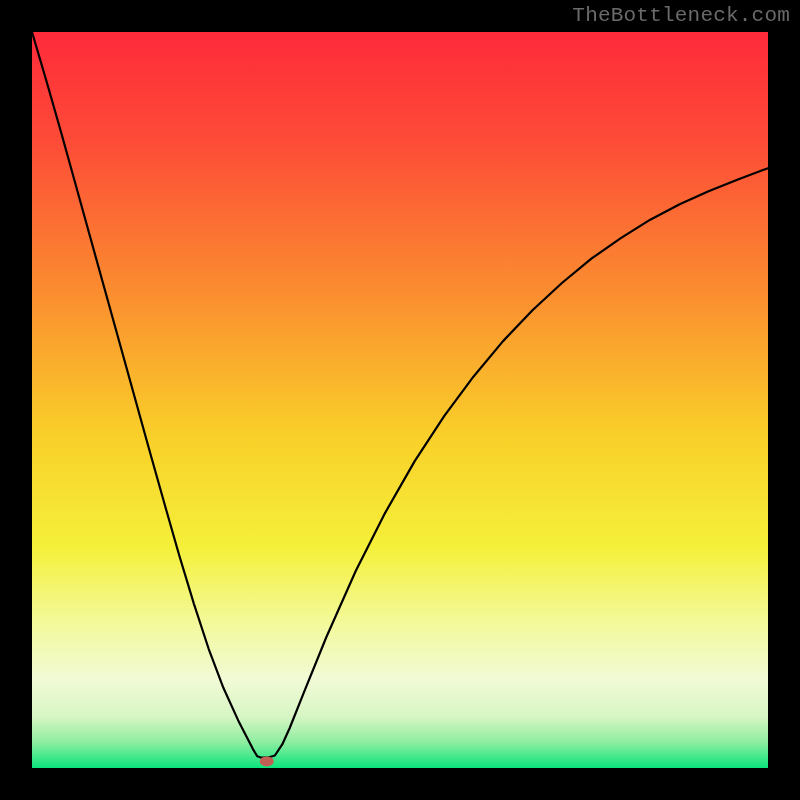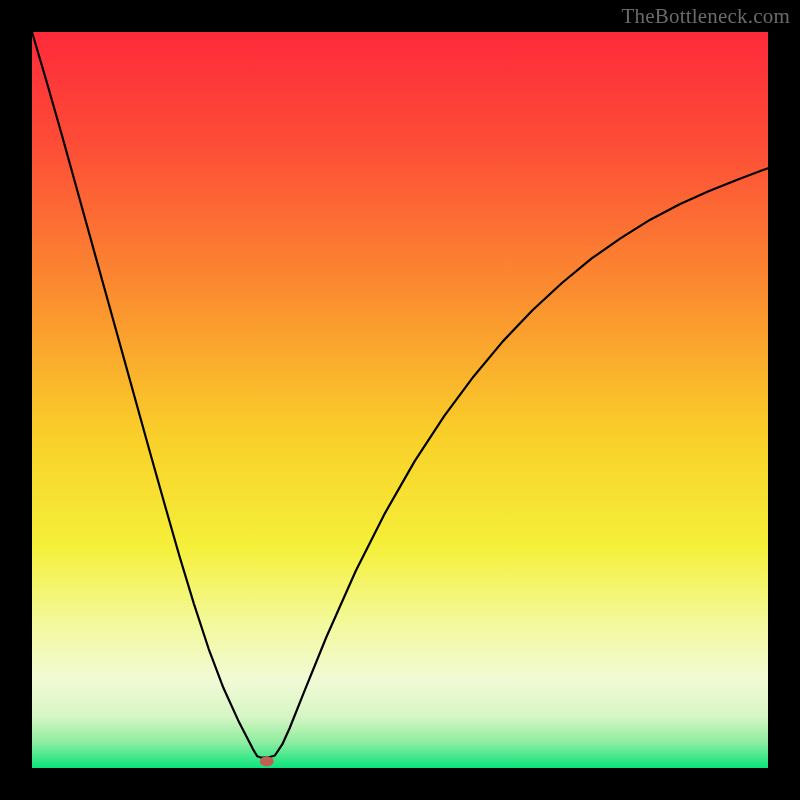--- a/index.html
+++ b/index.html
@@ -19,21 +19,21 @@
   }
   .watermark {
     position: absolute;
     top: 4px;
     right: 10px;
     color: #6a6a6a;
     font-size: 21px;
     font-weight: 500;
     letter-spacing: 0.2px;
     text-align: center;
-    font-family: Liberation Serif, serif;
+    font-family: Liberation Mono, monospace;
   }
   svg {
     position: absolute;
     top: 0;
     left: 0;
   }
 </style>
 </head>
 <body>
 <div class="frame">

